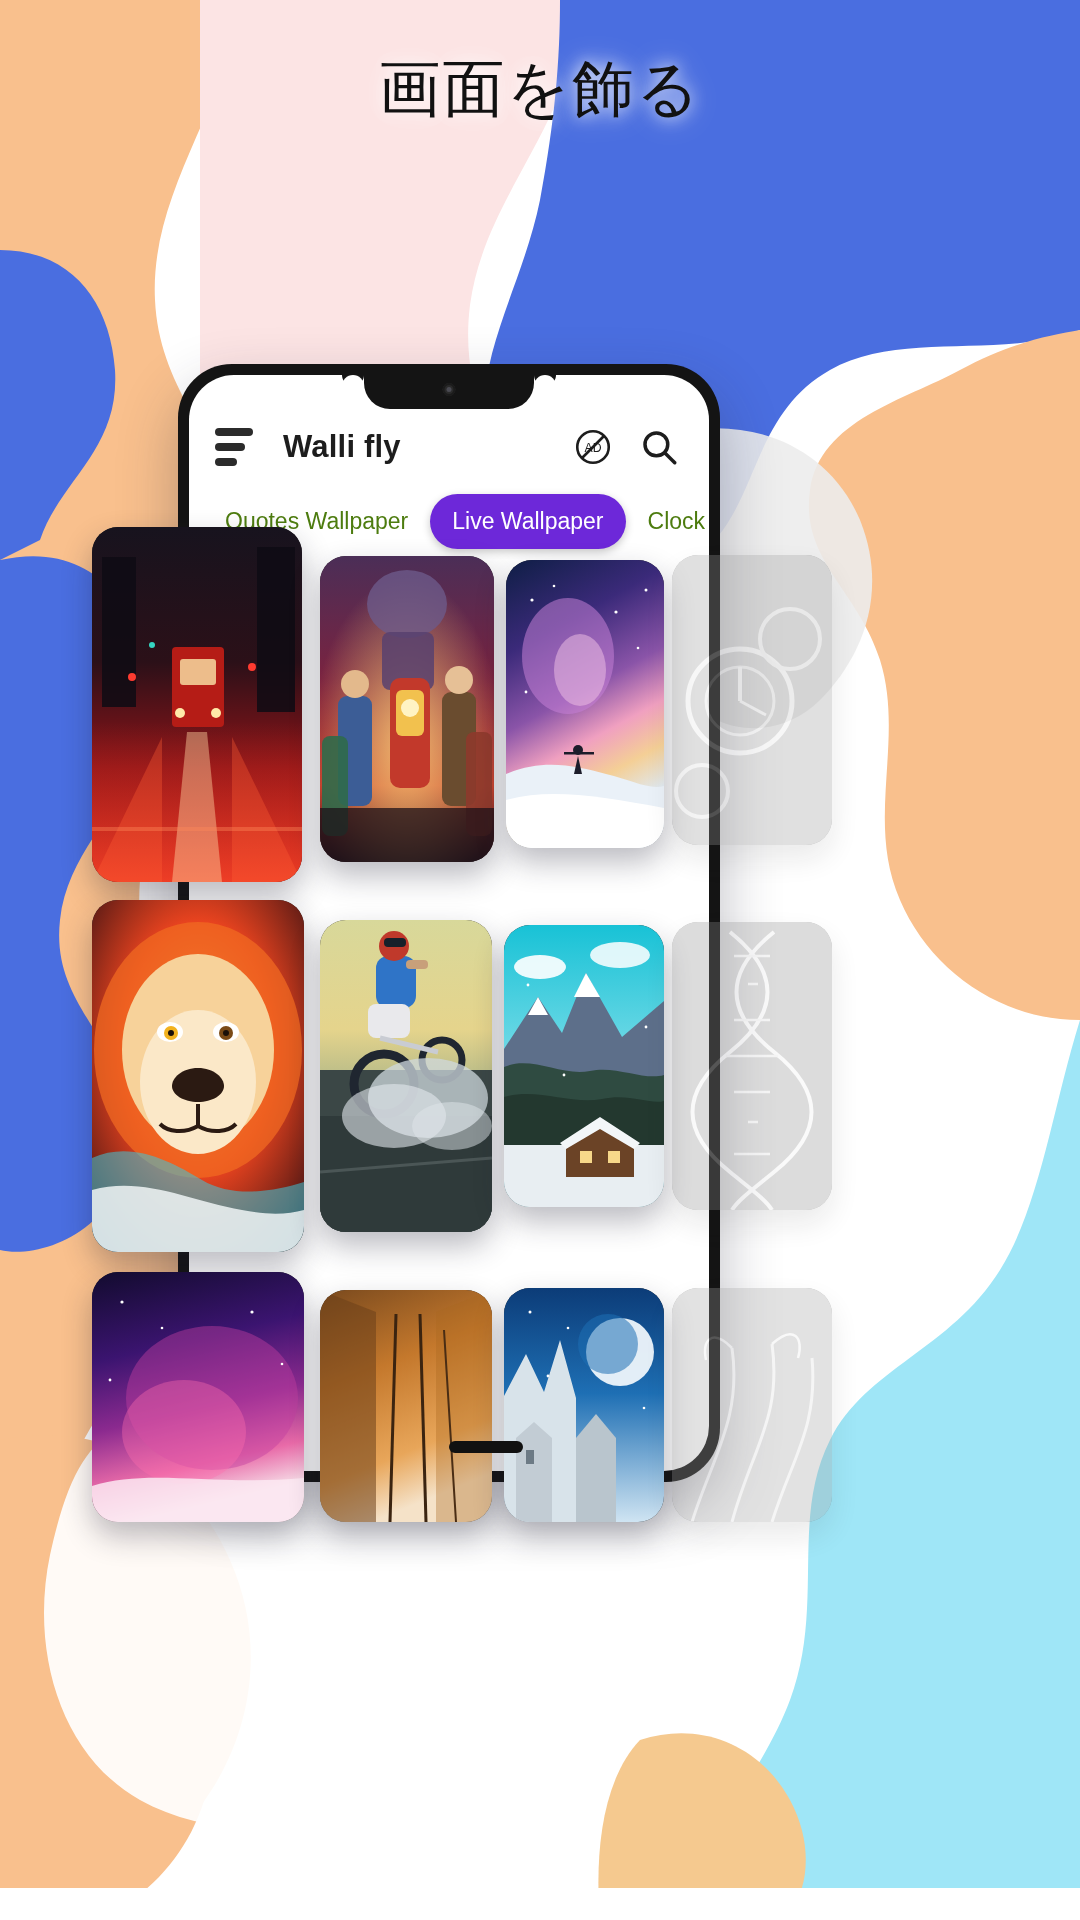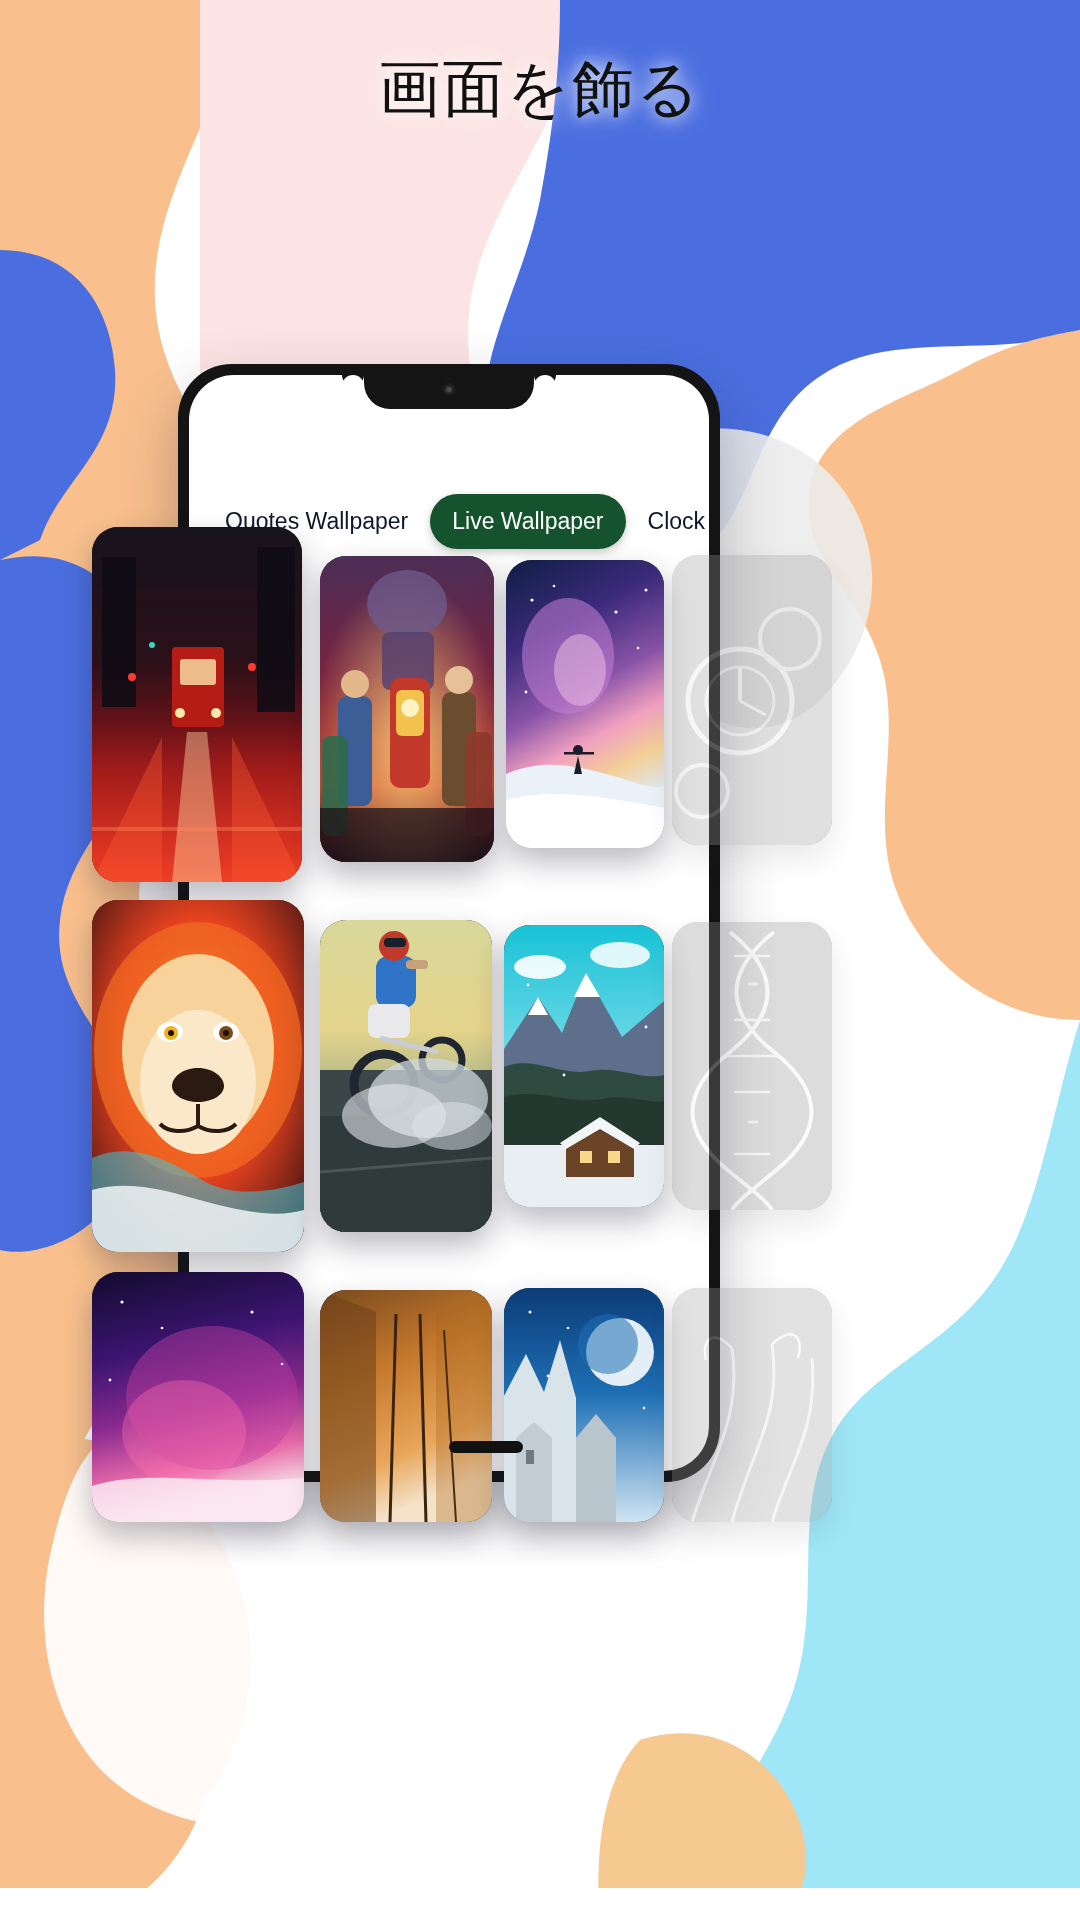--- a/index.html
+++ b/index.html
@@ -131,28 +131,28 @@
     height: 76px;
     display: flex;
     align-items: center;
     padding-left: 14px;
     z-index: 5;
     overflow: hidden;
     white-space: nowrap;
   }
   .tab {
     font-size: 23px;
-    color: #0f172a;
+    color: #4d7c0f;
     padding: 14px 22px;
     border-radius: 32px;
     flex: 0 0 auto;
     cursor: pointer;
   }
   .tab.active {
-    background: #14532d;
+    background: #6d28d9;
     color: #ffffff;
     box-shadow: 0 3px 8px rgba(0,0,0,0.22);
   }
 
   
   .grid-clip { position: absolute; inset: 0; z-index: 2; }
 
   
   .home-indicator {
     position: absolute;
@@ -242,20 +242,44 @@
 
   <div id="phone">
     <div class="phone-body"></div>
 
     <div class="phone-screen">
 
       <div class="notch">
         <div class="notch-cam"></div>
       </div>
 
+      <div class="appbar">
+        <div class="hamburger">
+          <span></span>
+          <span></span>
+          <span></span>
+        </div>
+        <div class="app-title">Walli fly</div>
+        <div class="appbar-spacer"></div>
+
+        <div class="icon-btn">
+          <svg width="42" height="42" viewBox="0 0 24 24" fill="none" stroke="#1d1d1d" stroke-width="1.5">
+            <circle cx="12" cy="12" r="9"></circle>
+            <line x1="5.6" y1="18.4" x2="18.4" y2="5.6"></line>
+            <text x="12" y="14.6" font-size="7" font-family="Liberation Sans, sans-serif" fill="#1d1d1d" stroke="none" text-anchor="middle">AD</text>
+          </svg>
+        </div>
+
+        <div class="icon-btn">
+          <svg width="42" height="42" viewBox="0 0 24 24" fill="none" stroke="#1d1d1d" stroke-width="2" stroke-linecap="round">
+            <circle cx="10.5" cy="10.5" r="6.5"></circle>
+            <line x1="15.4" y1="15.4" x2="21" y2="21"></line>
+          </svg>
+        </div>
+      </div>
 
       <div class="tabs">
         <div class="tab">Quotes Wallpaper</div>
         <div class="tab active">Live Wallpaper</div>
         <div class="tab">Clock Wallpaper</div>
       </div>
 
       <div class="grid-clip"></div>
     </div>
 

